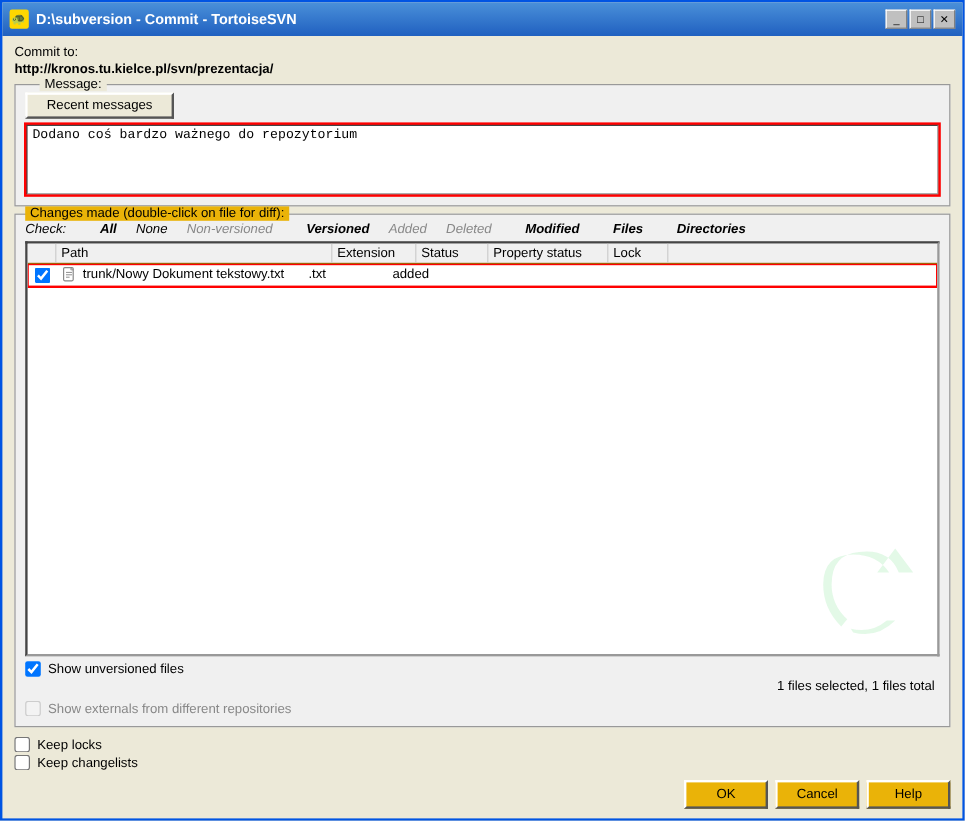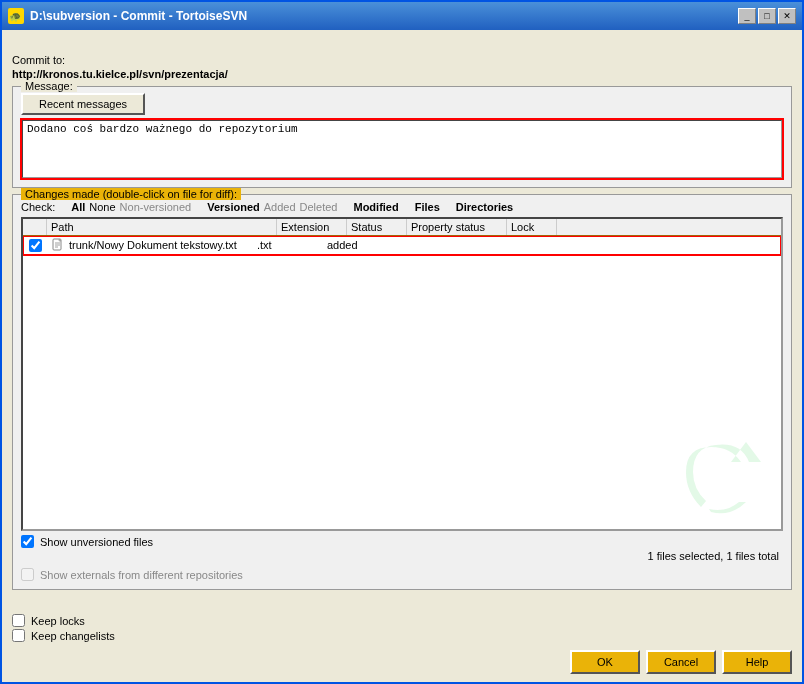--- a/index.html
+++ b/index.html
@@ -73,21 +73,21 @@
       align-items: center;
       justify-content: center;
       color: #000;
     }
 
     .title-btn.close-btn {
       background: #c0c0c0;
     }
 
     .window-content {
-      padding: 24px 10px;
+      padding: 8px 10px;
       flex: 1;
       display: flex;
       flex-direction: column;
       gap: 6px;
       overflow: hidden;
     }
 
     .commit-to-section {
       display: flex;
       flex-direction: column;
@@ -108,21 +108,21 @@
     .group-box {
       border: 1px solid #999;
       background: #f0f0f0;
       padding: 6px 8px 8px 8px;
       position: relative;
     }
 
     .group-box-title {
       position: absolute;
       top: -7px;
-      left: 8px;
+      left: 20px;
       background: #ece9d8;
       padding: 0 4px;
       font-size: 11px;
       color: #000;
     }
 
     .message-box {
       display: flex;
       flex-direction: column;
       gap: 4px;
@@ -173,23 +173,24 @@
       left: 8px;
       background: #eab308;
       padding: 0 4px;
       font-size: 11px;
       color: #000;
     }
 
     .filter-bar {
       display: flex;
       align-items: center;
-      gap: 4px;
+      gap: 16px;
       padding-top: 2px;
       flex-shrink: 0;
+      font-style: italic;
     }
 
     .filter-label {
       font-size: 11px;
       color: #000;
     }
 
     .filter-link {
       font-size: 11px;
       color: #000;

